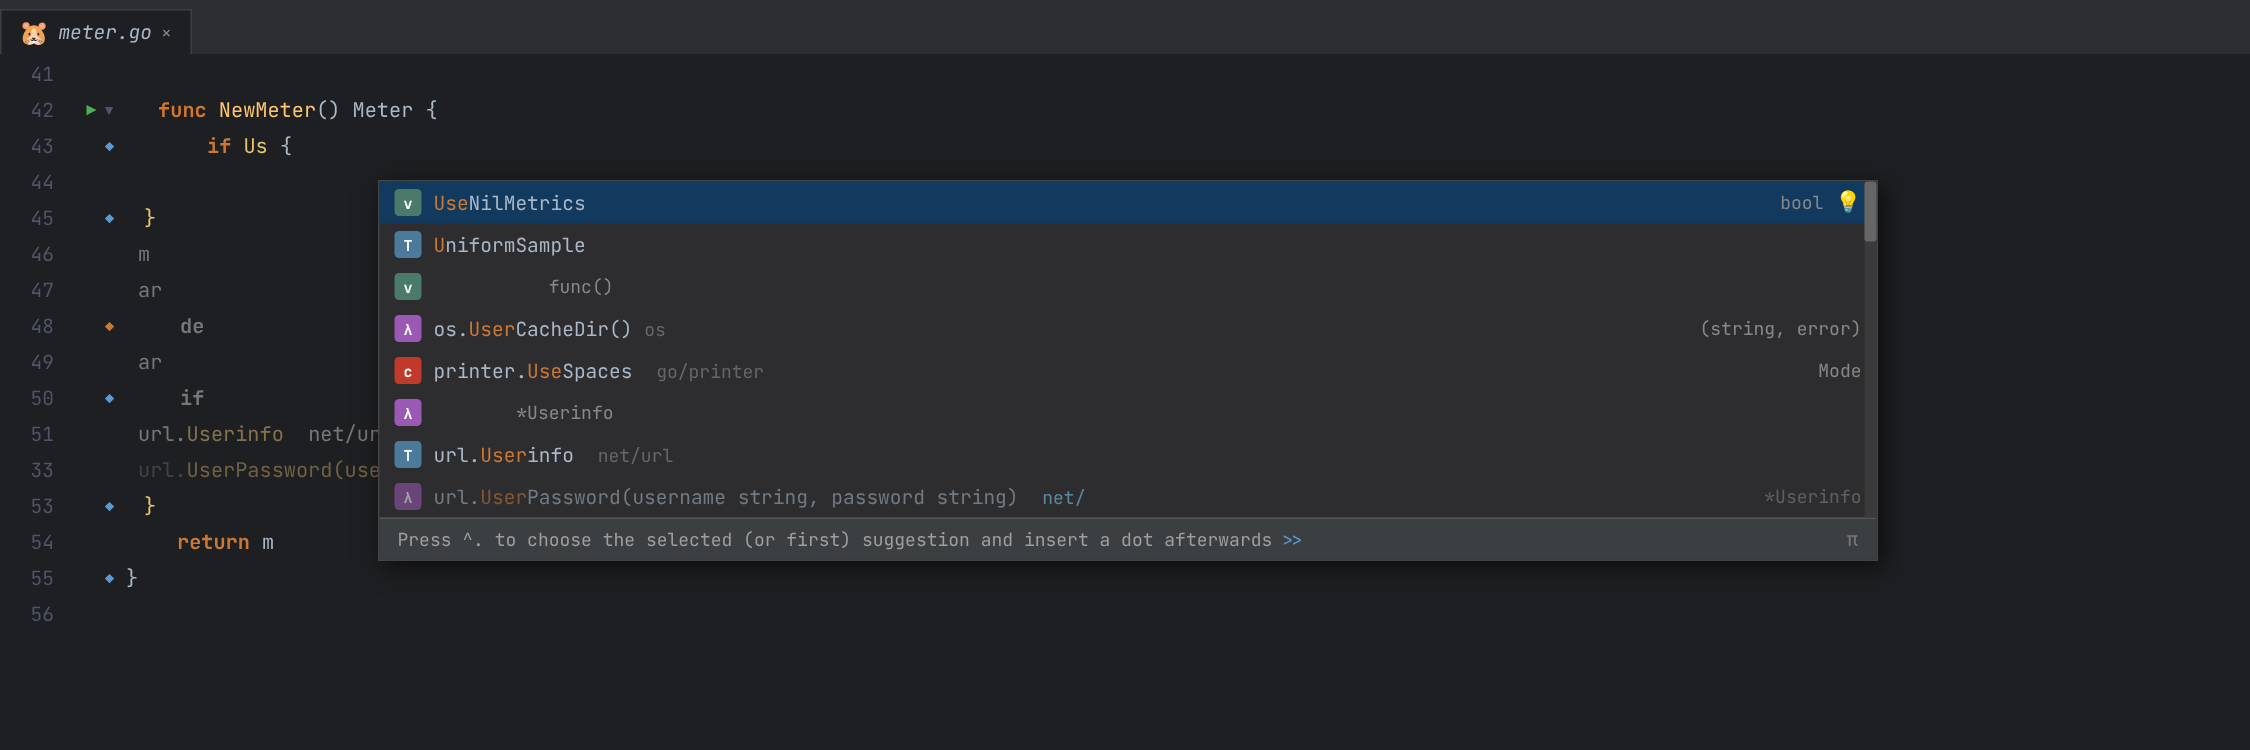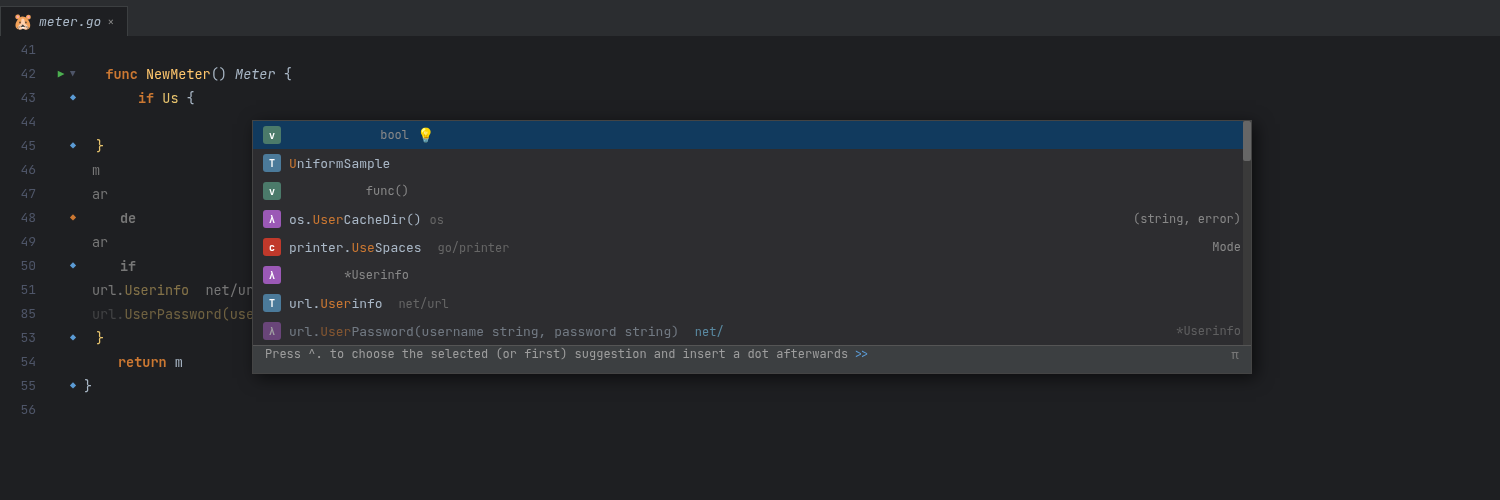--- a/index.html
+++ b/index.html
@@ -95,21 +95,21 @@
       display: flex;
       align-items: center;
       justify-content: center;
       color: #4e5568;
       font-size: 10px;
     }
 
     
     .kw { color: #cc7832; font-weight: bold; margin-left: 26px; }
     .fn { color: #ffc66d; }
-    .type { color: #a9b7c6; font-style: italic; }
+    .type { color: #a9b7c6; }
     .dimmed { color: #777; }
 
     
     .autocomplete {
       position: absolute;
       top: 84px; 
       left: 200px;
       width: 1000px;
       background: #2d2d30;
       border: 1px solid #444;
@@ -162,20 +162,21 @@
     .ac-lightbulb {
       color: #f0c040;
       font-size: 14px;
     }
 
     
     .ac-status {
       background: #3c3f41;
       height: 28px;
       display: flex;
+      align-items: center;
       padding: 0 12px;
       gap: 6px;
       font-size: 12px;
       color: #9e9e9e;
       border-top: 1px solid #555;
     }
     .ac-status .arrow-link {
       color: #5b9bd5;
       font-size: 12px;
     }
@@ -232,21 +233,21 @@
     <div class="line-num">42</div>
     <div class="line-num">43</div>
     <div class="line-num">44</div>
     <div class="line-num">45</div>
     <div class="line-num">46</div>
     <div class="line-num">47</div>
     <div class="line-num">48</div>
     <div class="line-num">49</div>
     <div class="line-num">50</div>
     <div class="line-num">51</div>
-    <div class="line-num">85</div>
+    <div class="line-num">33</div>
     <div class="line-num">53</div>
     <div class="line-num">54</div>
     <div class="line-num">55</div>
     <div class="line-num">56</div>
   </div>
 
   <div class="code-content">
 
     <div class="code-line">
       <div class="fold-gutter"></div>
@@ -345,20 +346,23 @@
     </div>
 
     <div class="code-line">
       <div class="fold-gutter"></div>
     </div>
 
     <div class="autocomplete">
 
       <div class="ac-item" style="background:#113a5e;">
         <span class="ac-badge badge-v">v</span>
+        <span class="ac-name">
+          <span style="color:#cc7832">Use</span><span>NilMetrics</span>
+        </span>
         <span class="ac-type">bool</span>
         <span class="ac-lightbulb">💡</span>
       </div>
 
       <div class="ac-item">
         <span class="ac-badge badge-t">T</span>
         <span class="ac-name">
           <span style="color:#cc7832">U</span><span>niformSample</span>
         </span>
         <span class="ac-type"></span>

